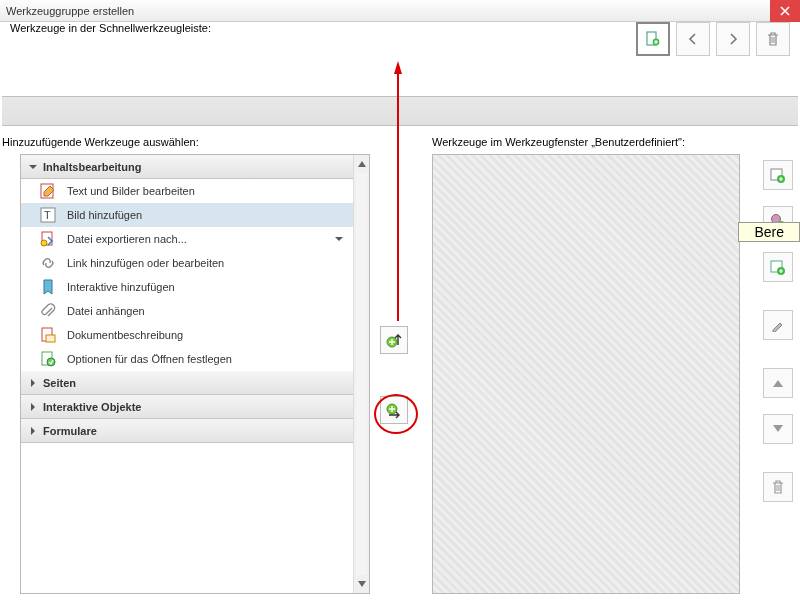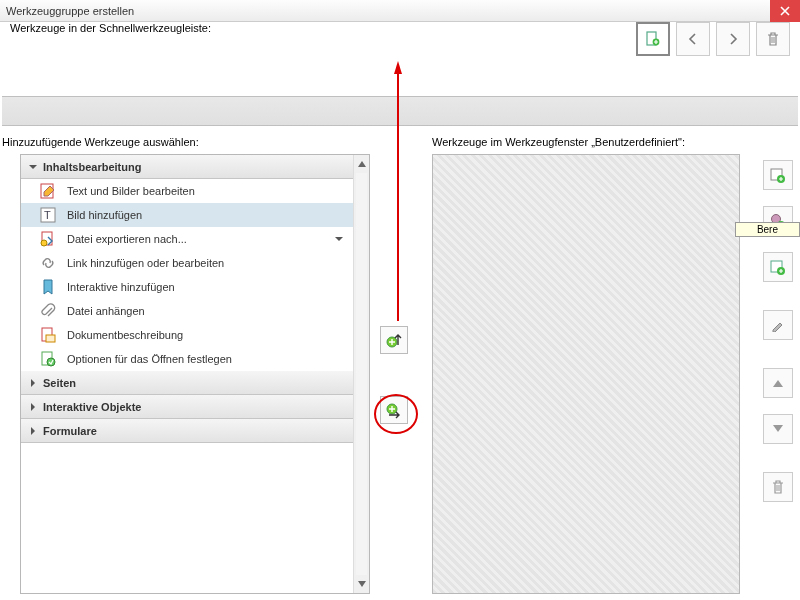--- a/index.html
+++ b/index.html
@@ -42,21 +42,21 @@
 
 .mid-btns { position:absolute; left:380px; top:200px; }
 .mid-btn { width:28px; height:28px; border:1px solid #bbb; background:#fafafa; display:flex; align-items:center; justify-content:center; cursor:pointer; }
 .mid-btn + .mid-btn { margin-top: 42px; }
 .red-circle { position:absolute; left:374px; top:268px; width:44px; height:40px; border:2px solid #d00; border-radius:50%; pointer-events:none; }
 .red-arrow { position:absolute; left:394px; top:-80px; pointer-events:none; }
 
 .side-btns { position:absolute; right:2px; top:28px; width:40px; }
 .side-btn { width:30px; height:30px; border:1px solid #ccc; background:#fafafa; margin:6px auto 16px; display:flex; align-items:center; justify-content:center; cursor:pointer; }
 .side-btn.gap { margin-bottom: 28px; }
-.tooltip { position:absolute; right:-2px; top:68px; background:#ffffe1; border:1px solid #999; padding:1px 21px; font-size:10px; z-index:5; }
+.tooltip { position:absolute; right:-2px; top:68px; background:#ffffe1; border:1px solid #999; padding:1px 15px; font-size:14px; z-index:5; }
 </style>
 </head>
 <body>
 
 <div class="titlebar">
   <span class="title">Werkzeuggruppe erstellen</span>
   <div class="close">
     <svg width="10" height="10" viewBox="0 0 10 10">
         <path d="M1 1 L9 9 M9 1 L1 9" stroke="#fff" stroke-width="1.6"></path>
       </svg>

